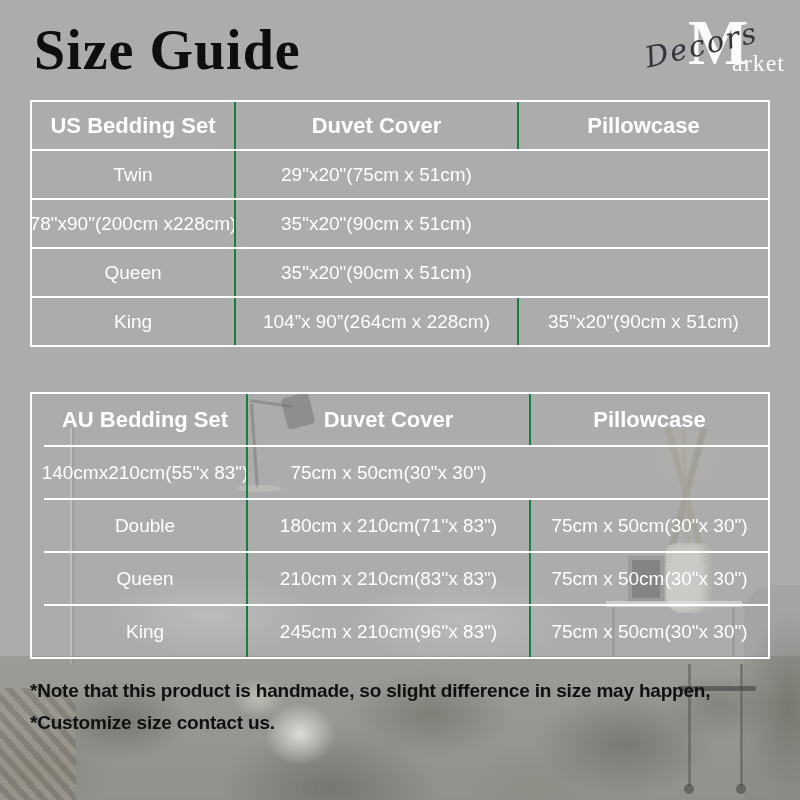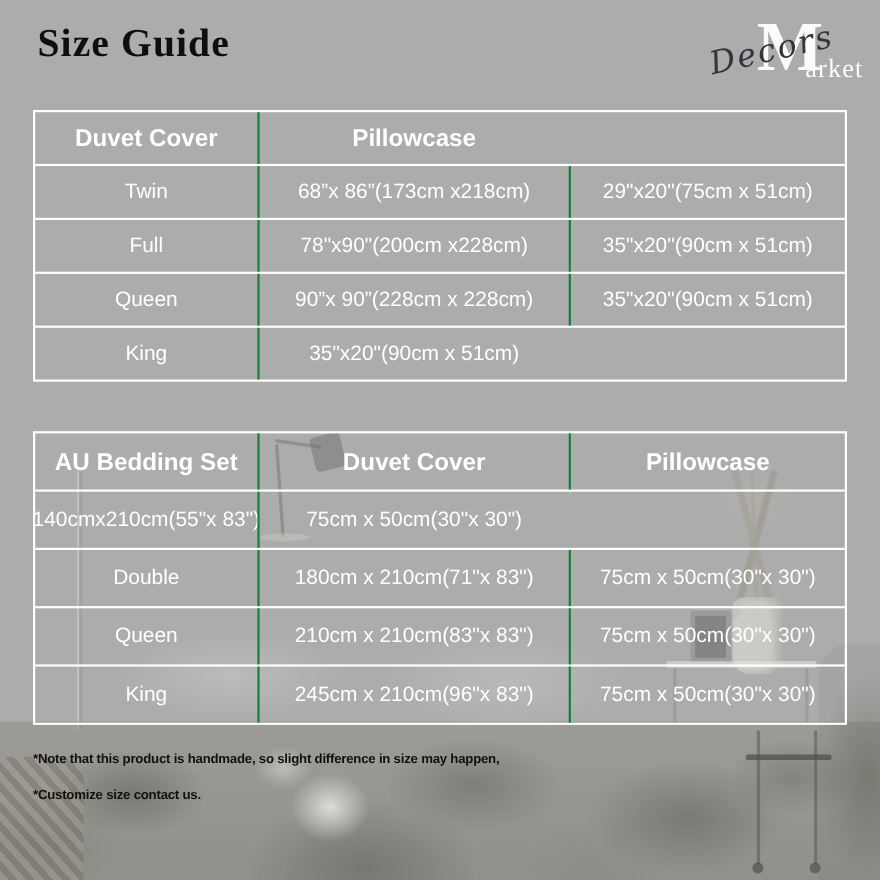--- a/index.html
+++ b/index.html
@@ -59,45 +59,45 @@
   .basket {
     left:0; top:688px; width:76px; height:112px; border-radius:8px 20px 0 0; opacity:.75;
     background:repeating-linear-gradient(48deg, rgba(160,154,138,.6) 0 6px, rgba(112,108,96,.6) 6px 12px);
   }
   .corner-plant { right:-14px; top:585px; width:70px; height:215px; border-radius:30px 10px 0 0; opacity:.55;
       background:radial-gradient(55px 120px at 45px 120px, rgba(78,84,68,.8), rgba(78,84,68,.15) 80%); }
 
   #page-title {
     position:absolute; left:34px; top:18px; margin:0;
     font-family:"Liberation Serif", serif; font-weight:bold;
-    font-size:36px; letter-spacing:1px; color:#0e0e0e; z-index:2;
+    font-size:56px; letter-spacing:1px; color:#0e0e0e; z-index:2;
   }
 
   #logo { position:absolute; left:648px; top:12px; width:150px; height:76px; z-index:2; }
   #logo span { position:absolute; }
   .logo-m { left:40px; top:-6px; font-family:"Liberation Serif", serif; font-weight:bold; font-size:64px; color:#fbfbfb; }
   .logo-script { left:-4px; top:16px; font-family:"DejaVu Serif", serif; font-style:italic; font-size:29px;
       color:#34343d; transform:rotate(-13deg); letter-spacing:2px; }
   .logo-rest { left:84px; top:38px; font-family:"Liberation Serif", serif; font-weight:normal; font-size:24px; color:#fbfbfb; letter-spacing:1px; }
 
   .size-table { position:absolute; left:30px; width:740px; border:2px solid #fff; box-sizing:border-box; z-index:2; }
   #us-table { top:100px; }
-  #au-table { top:392px; }
+  #au-table { top:392px;padding-left:12px; }
   .trow { display:grid; grid-template-columns:202px 283px 1fr; }
   .trow + .trow { border-top:2px solid #fff; }
   .tcell {
     height:47px; display:flex; align-items:center; justify-content:center;
     color:#ffffff; font-size:19px; white-space:nowrap;
   }
   #au-table .tcell { height:51px; }
   .tcell + .tcell { border-left:2px solid #15803d; }
   .trow.head .tcell { font-weight:bold; font-size:22px; }
 
   #notes { position:absolute; left:30px; top:679px; z-index:2; color:#101010; font-weight:bold;
-      font-size:12px; line-height:23px; letter-spacing:-0.2px; }
+      font-size:19px; line-height:23px; letter-spacing:-0.2px; }
   #notes .note-line { display:block; white-space:nowrap; }
   #notes .gap { margin-top:9px; }
 </style>
 </head>
 <body>
 
 <div id="photo-layer">
   <div class="curtain-line"></div>
   <div class="lamp-pole"></div>
   <div class="lamp-arm"></div>
@@ -123,40 +123,39 @@
 <h1 id="page-title">Size Guide</h1>
 
 <div id="logo">
   <span class="logo-m">M</span>
   <span class="logo-script">Decors</span>
   <span class="logo-rest">arket</span>
 </div>
 
 <div id="us-table" class="size-table">
   <div class="trow head">
+    <div class="tcell">US Bedding Set</div>
     <div class="tcell">Duvet Cover</div>
     <div class="tcell">Pillowcase</div>
   </div>
   <div class="trow">
     <div class="tcell">Twin</div>
-    <div class="tcell">68”x 86”(173cm x218cm)</div>
     <div class="tcell">29"x20"(75cm x 51cm)</div>
   </div>
   <div class="trow">
-    <div class="tcell">Full</div>
     <div class="tcell">78"x90"(200cm x228cm)</div>
     <div class="tcell">35"x20"(90cm x 51cm)</div>
   </div>
   <div class="trow">
     <div class="tcell">Queen</div>
-    <div class="tcell">90”x 90”(228cm x 228cm)</div>
     <div class="tcell">35"x20"(90cm x 51cm)</div>
   </div>
   <div class="trow">
     <div class="tcell">King</div>
+    <div class="tcell">104”x 90”(264cm x 228cm)</div>
     <div class="tcell">35"x20"(90cm x 51cm)</div>
   </div>
 </div>
 
 <div id="au-table" class="size-table">
   <div class="trow head">
     <div class="tcell">AU Bedding Set</div>
     <div class="tcell">Duvet Cover</div>
     <div class="tcell">Pillowcase</div>
   </div>

